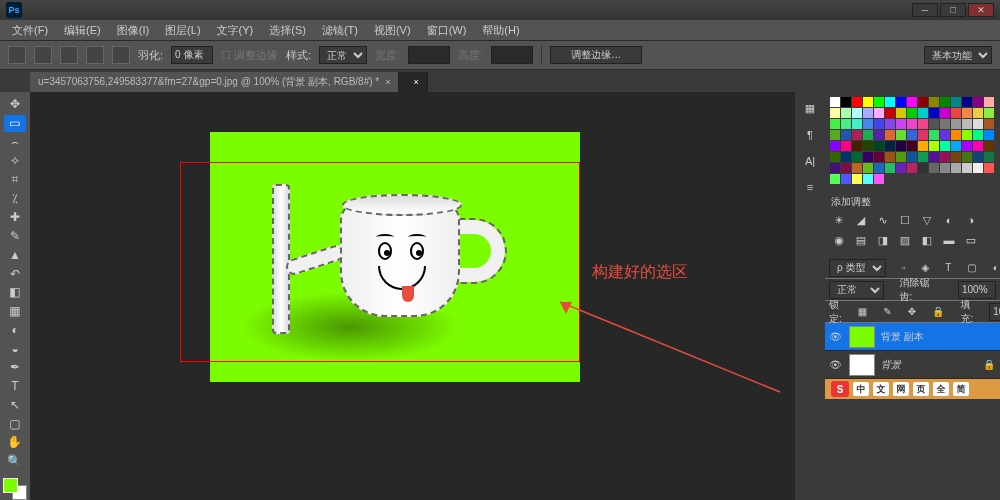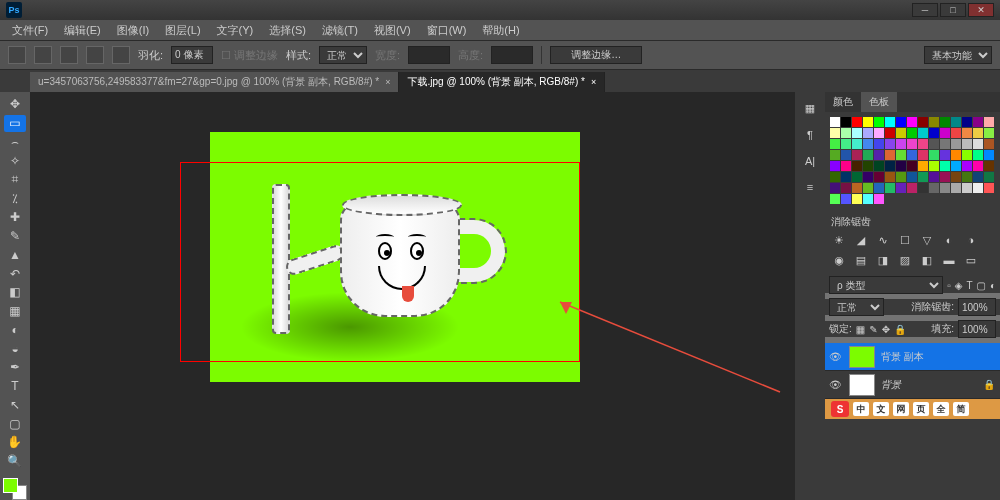--- a/index.html
+++ b/index.html
@@ -50,21 +50,21 @@
 .panels { width:175px; background:#3a3a3a; display:flex; flex-direction:column; }
 .panel-tabs { height:20px; background:#333; display:flex; align-items:center; font-size:10px; }
 .ptab { padding:3px 8px; }
 .ptab.active { background:#535353; }
 .swatches-panel { padding:5px; display:flex; flex-wrap:wrap; gap:1px; }
 .swatch { width:10px; height:10px; }
 .adj-panel { padding:6px; font-size:10px; }
 .adj-icons { display:flex; flex-wrap:wrap; gap:6px; padding:4px 0; }
 .adj-icons span { width:16px; height:14px; display:flex; align-items:center; justify-content:center; font-size:11px; }
 .layers-panel { flex:1; display:flex; flex-direction:column; font-size:10px; }
-.layer-opts { height:22px; display:flex; align-items:center; padding:0 4px; gap:4px; border-bottom:6px solid #737373; }
+.layer-opts { height:22px; display:flex; align-items:center; padding:0 4px; gap:16px; border-bottom:1px solid #737373; }
 .layer-row { height:28px; display:flex; align-items:center; border-bottom:1px solid #2a2a2a; padding:0 4px; gap:6px; }
 .layer-row.sel { background:#1473e6; }
 .eye-icon { width:14px; font-size:10px; }
 .layer-thumb { width:26px; height:22px; border:1px solid #888; background:#7cfc00; }
 .layer-thumb.bg { background:#fff; }
 .banner { height:20px; background:#d94; display:flex; align-items:center; padding:0 6px; gap:4px; }
 .banner span.b { width:16px; height:14px; background:#fff; border-radius:2px; font-size:9px; display:flex; align-items:center; justify-content:center; color:#333; font-weight:bold; }
 .sep { width:1px; height:18px; background:#333; }
 </style>
 </head>
@@ -111,21 +111,20 @@
   <button class="opt-select" style="padding:0 20px">调整边缘…</button>
   <select class="opt-select workspace-sel"><option>基本功能</option></select>
 </div>
 
 <div class="tabbar">
   <div class="doc-tab">
       <span>u=3457063756,249583377&amp;fm=27&amp;gp=0.jpg @ 100% (背景 副本, RGB/8#) *</span>
       <span class="tab-close">×</span>
     </div>
   <div class="doc-tab active">
-      <span>下载.jpg @ 100% (背景 副本, RGB/8#) *</span>
       <span class="tab-close">×</span>
     </div>
 </div>
 
 <div class="main">
   <div class="toolbar">
     <div class="tool">✥</div>
     <div class="tool active">▭</div>
     <div class="tool">⌢</div>
     <div class="tool">✧</div>
@@ -163,38 +162,35 @@
           <div class="brow l"></div>
             <div class="brow r"></div>
           <div class="eye l"></div>
             <div class="eye r"></div>
           <div class="mouth"></div>
             <div class="tongue"></div>
         </div>
       </div>
     </div>
     <div class="redbox"></div>
+    <div class="annotation">构建好的选区</div>
     <svg class="arrow-svg" width="240" height="110">
       <line x1="230" y1="100" x2="10" y2="10" stroke="#e74c3c" stroke-width="1.5"></line>
       <polygon points="10,10 22,10 16,22" fill="#e74c3c"></polygon>
     </svg>
   </div>
 
   <div class="right-col">
     <span>▦</span>
     <span>¶</span>
     <span>A|</span>
     <span>≡</span>
   </div>
 
   <div class="panels">
-    <div class="panel-tabs">
-      <div class="ptab">颜色</div>
-      <div class="ptab active">色板</div>
-    </div>
     <div class="swatches-panel" id="swatches">
         <div class="swatch" style="background: rgb(255, 255, 255);"></div>
         <div class="swatch" style="background: rgb(0, 0, 0);"></div>
         <div class="swatch" style="background: rgb(255, 0, 0);"></div>
         <div class="swatch" style="background: rgb(255, 255, 0);"></div>
         <div class="swatch" style="background: rgb(0, 255, 0);"></div>
         <div class="swatch" style="background: rgb(0, 255, 255);"></div>
         <div class="swatch" style="background: rgb(0, 0, 255);"></div>
         <div class="swatch" style="background: rgb(255, 0, 255);"></div>
         <div class="swatch" style="background: rgb(136, 0, 0);"></div>
@@ -295,21 +291,21 @@
         <div class="swatch" style="background: rgb(238, 238, 238);"></div>
         <div class="swatch" style="background: rgb(255, 85, 85);"></div>
         <div class="swatch" style="background: rgb(85, 255, 85);"></div>
         <div class="swatch" style="background: rgb(85, 85, 255);"></div>
         <div class="swatch" style="background: rgb(255, 255, 85);"></div>
         <div class="swatch" style="background: rgb(85, 255, 255);"></div>
         <div class="swatch" style="background: rgb(255, 85, 255);"></div>
       </div>
 
     <div class="adj-panel">
-      <div>消除锯齿</div>
+      <div>添加调整</div>
       <div class="adj-icons">
         <span>☀</span>
           <span>◢</span>
           <span>∿</span>
           <span>☐</span>
         <span>▽</span>
           <span>◐</span>
           <span>◑</span>
           <span>◉</span>
           <span>▤</span>

